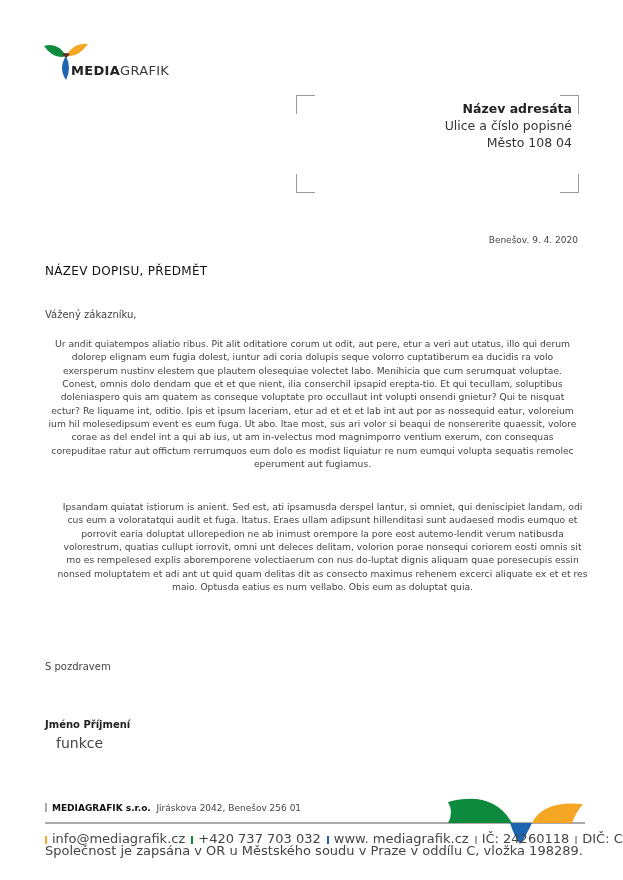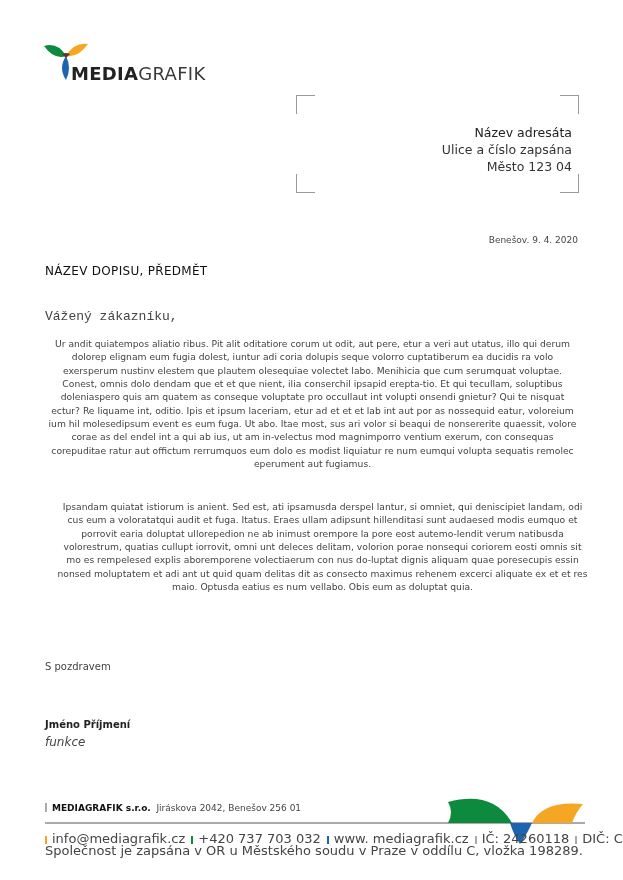--- a/index.html
+++ b/index.html
@@ -3,44 +3,44 @@
   <meta charset="utf-8">
   <style>
     html, body { margin: 0; padding: 0; background: #ffffff; }
     body { width: 623px; height: 880px; position: relative; overflow: hidden;
       font-family: "DejaVu Sans", sans-serif; color: #333; }
     .abs { position: absolute; }
 
     
     #logo { left: 44px; top: 42px; width: 130px; height: 40px; }
     #logo svg { position: absolute; left: 0; top: 0; }
-    #logo-text { position: absolute; left: 27px; top: 21px; font-size: 18px; letter-spacing: 0.3px; color: #3a3a3a; white-space: nowrap; text-align: center; }
+    #logo-text { position: absolute; left: 27px; top: 21px; font-size: 13px; letter-spacing: 0.3px; color: #3a3a3a; white-space: nowrap; text-align: center; }
     #logo-text b { font-weight: bold; color: #222; }
     #logo-text span.light { font-weight: normal; }
 
     
     .corner { position: absolute; width: 18px; height: 18px; border-color: #999; border-style: solid; border-width: 0; }
     .c-tl { left: 296px; top: 95px; border-top-width: 1px; border-left-width: 1px; }
     .c-tr { left: 560px; top: 95px; border-top-width: 1px; border-right-width: 1px; }
     .c-bl { left: 296px; top: 174px; border-bottom-width: 1px; border-left-width: 1px; }
     .c-br { left: 560px; top: 174px; border-bottom-width: 1px; border-right-width: 1px; }
     #address { right: 51px; top: 100px; text-align: right; font-size: 12.5px; line-height: 17px; color: #333; }
-    #address .name { font-weight: normal; color: #222; margin-top: 24px; }
+    #address .name { font-weight: bold; color: #222; }
 
     #date { right: 45px; top: 235px; font-size: 9px; color: #444; }
     #subject { left: 45px; top: 264px; font-size: 12px; font-weight: normal; color: #111; letter-spacing: 0.3px; margin: 0; }
-    #greeting { left: 45px; top: 309px; font-size: 13px; color: #444; font-family: Liberation Mono, monospace; }
+    #greeting { left: 45px; top: 309px; font-size: 10px; color: #444; }
 
     .para { position: absolute; left: 45px; width: 535px; font-size: 9.2px; line-height: 13.35px; color: #444; margin: 0; text-align: center; }
     #para1 { top: 337px; }
     #para2 { top: 500px; margin-left: 10px; }
 
     #closing { left: 45px; top: 661px; font-size: 10px; color: #444; }
     #signer { left: 45px; top: 719px; font-size: 10px; font-weight: bold; color: #222; }
-    #role { left: 45px; top: 735px; font-size: 12px; color: #444; font-style: italic; }
+    #role { left: 56px; top: 735px; font-size: 14px; color: #444; }
 
     
     #footer-company { left: 45px; top: 803px; font-size: 9px; color: #444; white-space: nowrap; }
     #footer-company b { color: #111; text-align: center; }
     .bar { display: inline-block; width: 2px; height: 9px; vertical-align: -1px; margin-right: 5px; }
     #footer-line { left: 45px; top: 822px; width: 540px; height: 2px; background: #aaa; }
     #footer-shape { left: 448px; top: 796px; }
     #footer-contacts { left: 45px; top: 831px; font-size: 13px; color: #444; white-space: nowrap; }
     #footer-contacts .item { margin-right: 6px; }
     #footer-registry { left: 45px; top: 843px; font-size: 13px; color: #444; white-space: nowrap; }
@@ -58,22 +58,22 @@
   <div id="logo-text"><b>MEDIA</b><span class="light">GRAFIK</span></div>
 </div>
 
 <div class="corner c-tl"></div>
 <div class="corner c-tr"></div>
 <div class="corner c-bl"></div>
 <div class="corner c-br"></div>
 
 <div id="address" class="abs">
   <div class="name">Název adresáta</div>
-  <div>Ulice a číslo zapsána</div>
-  <div>Město 123 04</div>
+  <div>Ulice a číslo popisné</div>
+  <div>Město 108 04</div>
 </div>
 
 <div id="date" class="abs">Benešov. 9. 4. 2020</div>
 
 <h1 id="subject" class="abs">NÁZEV DOPISU, PŘEDMĚT</h1>
 
 <div id="greeting" class="abs">Vážený zákazníku,</div>
 
 <p id="para1" class="para">Ur andit quiatempos aliatio ribus. Pit alit oditatiore corum ut odit, aut pere, etur a veri aut utatus, illo qui derum dolorep elignam eum fugia dolest, iuntur adi coria dolupis seque volorro cuptatiberum ea ducidis ra volo exersperum nustinv elestem que plautem olesequiae volectet labo. Menihicia que cum serumquat voluptae. Conest, omnis dolo dendam que et et que nient, ilia conserchil ipsapid erepta-tio. Et qui tecullam, soluptibus doleniaspero quis am quatem as conseque voluptate pro occullaut int volupti onsendi gnietur? Qui te nisquat ectur? Re liquame int, oditio. Ipis et ipsum laceriam, etur ad et et et lab int aut por as nossequid eatur, voloreium ium hil molesedipsum event es eum fuga. Ut abo. Itae most, sus ari volor si beaqui de nonsererite quaessit, volore corae as del endel int a qui ab ius, ut am in-velectus mod magnimporro ventium exerum, con consequas corepuditae ratur aut offictum rerrumquos eum dolo es modist liquiatur re num eumqui volupta sequatis remolec eperument aut fugiamus.</p>
 <p id="para2" class="para">Ipsandam quiatat istiorum is anient. Sed est, ati ipsamusda derspel lantur, si omniet, qui deniscipiet landam, odi cus eum a voloratatqui audit et fuga. Itatus. Eraes ullam adipsunt hillenditasi sunt audaesed modis eumquo et porrovit earia doluptat ullorepedion ne ab inimust orempore la pore eost autemo-lendit verum natibusda volorestrum, quatias cullupt iorrovit, omni unt deleces delitam, volorion porae nonsequi coriorem eosti omnis sit mo es rempelesed explis aboremporene volectiaerum con nus do-luptat dignis aliquam quae poresecupis essin nonsed moluptatem et adi ant ut quid quam delitas dit as consecto maximus rehenem excerci aliquate ex et et res maio. Optusda eatius es num vellabo. Obis eum as doluptat quia.</p>

